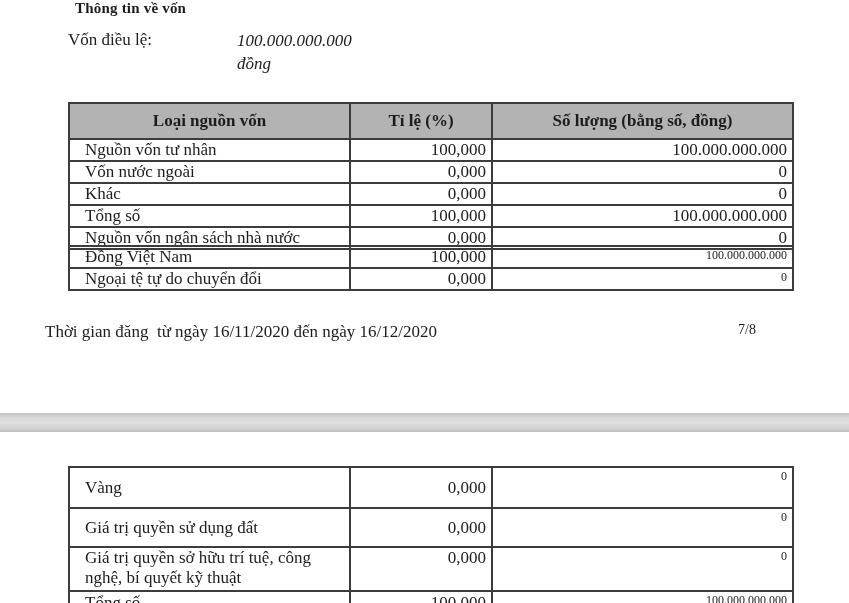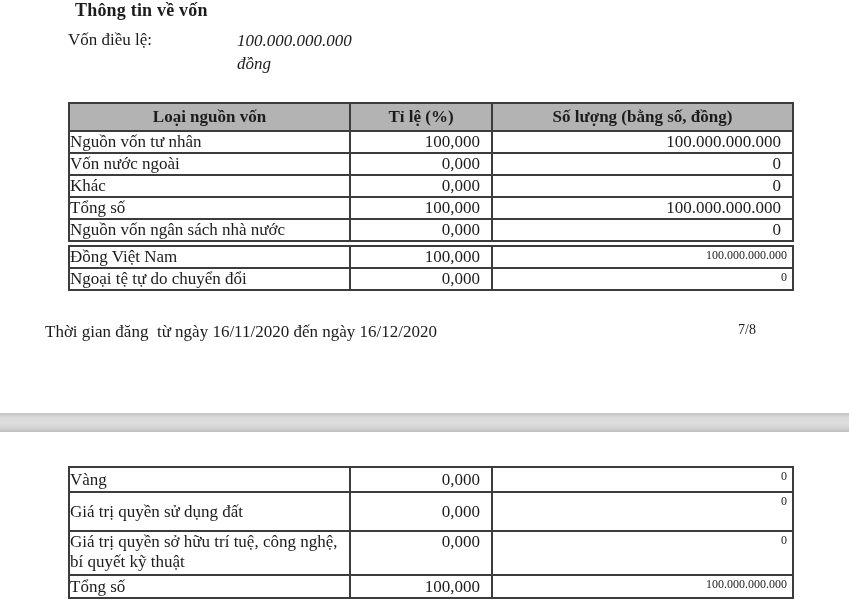--- a/index.html
+++ b/index.html
@@ -9,21 +9,21 @@
     position: relative;
     overflow: hidden;
     font-family: "Liberation Serif", "DejaVu Serif", serif;
     color: #1c1c1c;
     -webkit-font-smoothing: antialiased;
   }
   .abs { position: absolute; }
 
   .doc-title {
     left: 75px; top: 0px;
-    font-size: 18px; font-weight: bold;
+    font-size: 15px; font-weight: bold;
     letter-spacing: 0.2px;
   }
   .charter-label { left: 68px; top: 30px; font-size: 17px; }
   .charter-value {
     left: 237px; top: 29px;
     font-size: 17px; font-style: italic;
     line-height: 23px;
   }
   .charter-value span { display: block; }
 
@@ -36,40 +36,40 @@
     border: 2px solid #3c3c3c;
     overflow: hidden;
     line-height: 20px;
   }
   .doc-table th {
     background: #b3b3b3;
     font-weight: bold;
     text-align: center;
     padding: 1px 4px;
   }
-  td.c-label { text-align: left; padding: 0 0; }
-  td.c-num   { text-align: right; padding: 0 11px; }
+  td.c-label { text-align: left; padding: 0 15px; }
+  td.c-num   { text-align: right; padding: 0 5px; }
   td.c-num-sm{
     text-align: right; padding: 1px 5px;
     font-size: 12px; line-height: 14px;
     vertical-align: top;
   }
   td.v-top { vertical-align: top; }
 
   .t1 { top: 102px; }
-  .t1 tr.hdr  { height: 28px; }
+  .t1 tr.hdr  { height: 36px; }
   .t1 tr.data { height: 22px; }
 
   .t2 { top: 245px; }
   .t2 tr.hdr  { height: 26px; }
   .t2 tr.data { height: 22px; }
 
   .t3 { top: 466px; }
   .t3 tr.r-std  { height: 39px; }
-  .t3 tr.r-first{ height: 25px; }
+  .t3 tr.r-first{ height: 41px; }
   .t3 tr.r-tall { height: 44px; }
   .t3 tr.r-last { height: 23px; }
 
   .footer-line {
     left: 45px; top: 322px;
     font-size: 17px;
     white-space: pre-wrap;
   }
   .page-number { left: 738px; top: 322px; font-size: 14px; }
 

